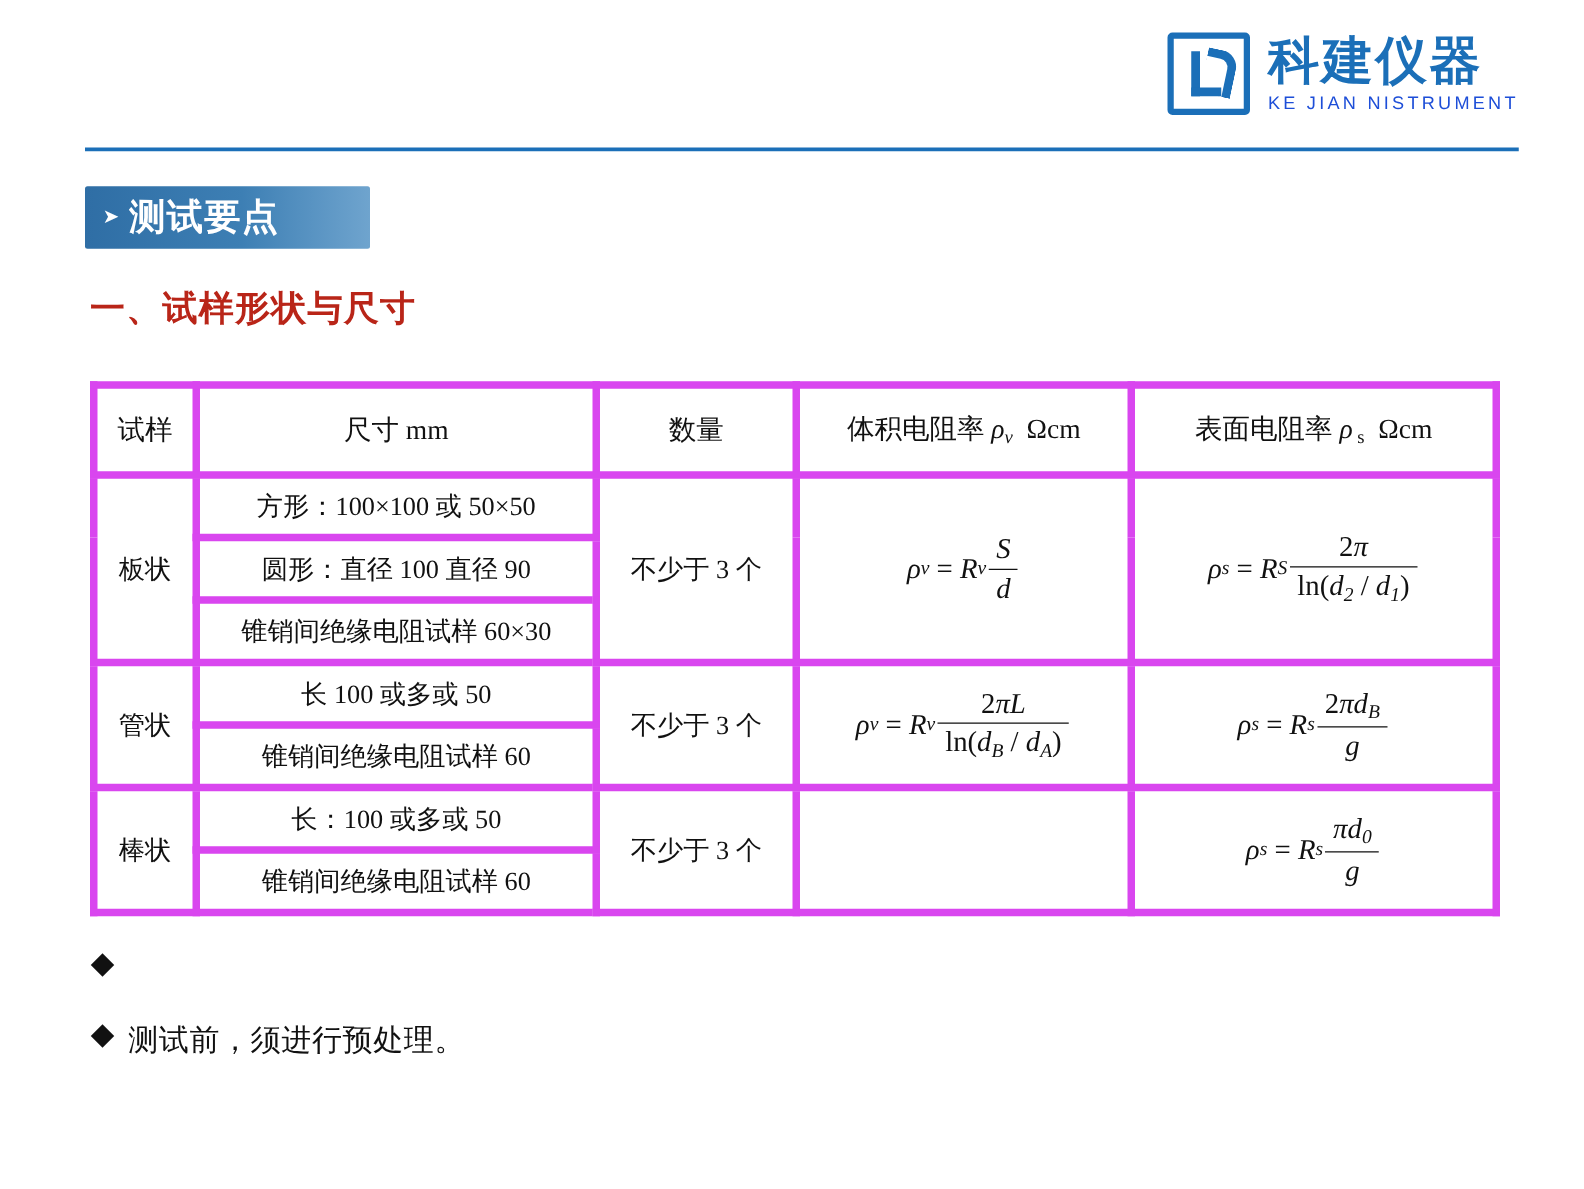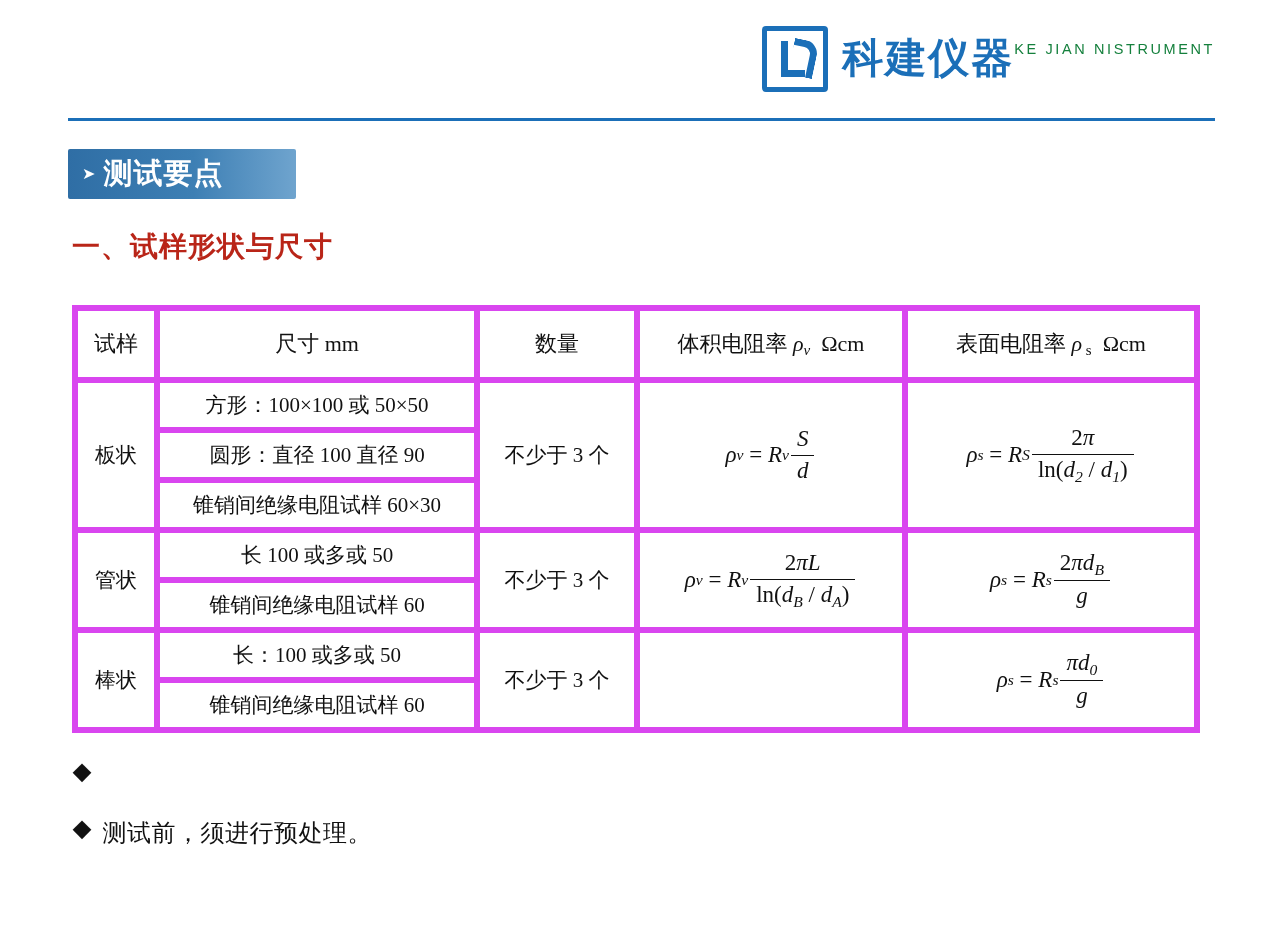--- a/index.html
+++ b/index.html
@@ -59,33 +59,33 @@
     top: 9px;
     width: 18px;
     height: 30px;
     border-right: 7px solid #1b6fb8;
     border-top: 7px solid #1b6fb8;
     border-radius: 0 14px 0 0;
     transform: rotate(12deg);
   }
   .logo-text {
     display: flex;
-    flex-direction: row;
+    flex-direction: column;
     justify-content: center;
   }
   .logo-cn {
     font-size: 41px;
     font-weight: bold;
     color: #1b6fb8;
     letter-spacing: 2px;
     line-height: 1.05;
   }
   .logo-en {
     font-size: 14.5px;
-    color: #15803d;
+    color: #1d4ed8;
     letter-spacing: 2.6px;
     text-align: right;
     margin-top: 4px;
   }
   .header-rule {
     position: absolute;
     left: 68px;
     right: 52px;
     top: 118px;
     height: 3px;

